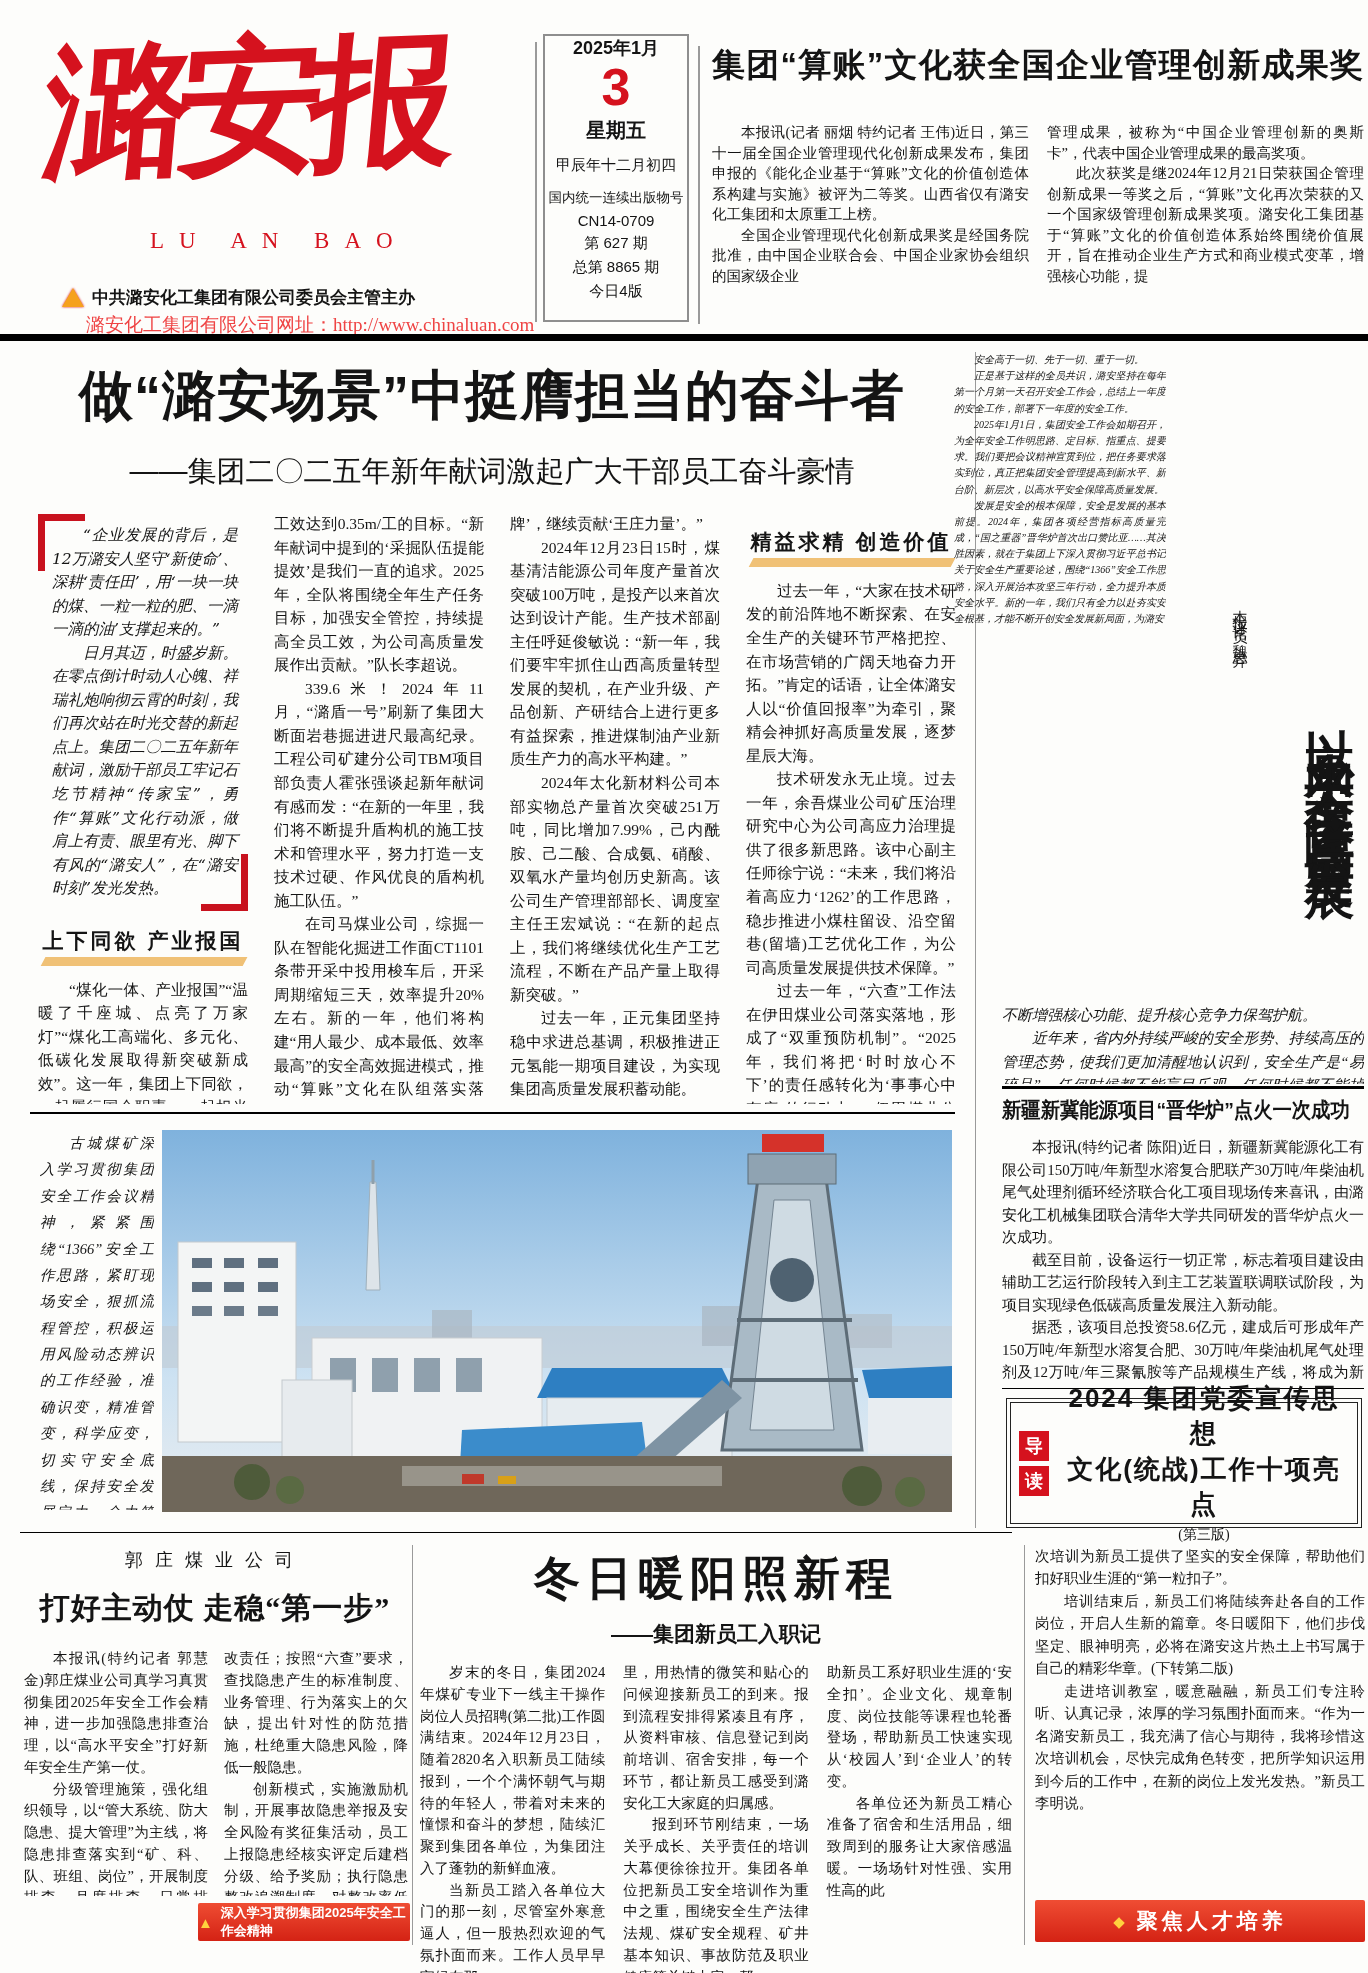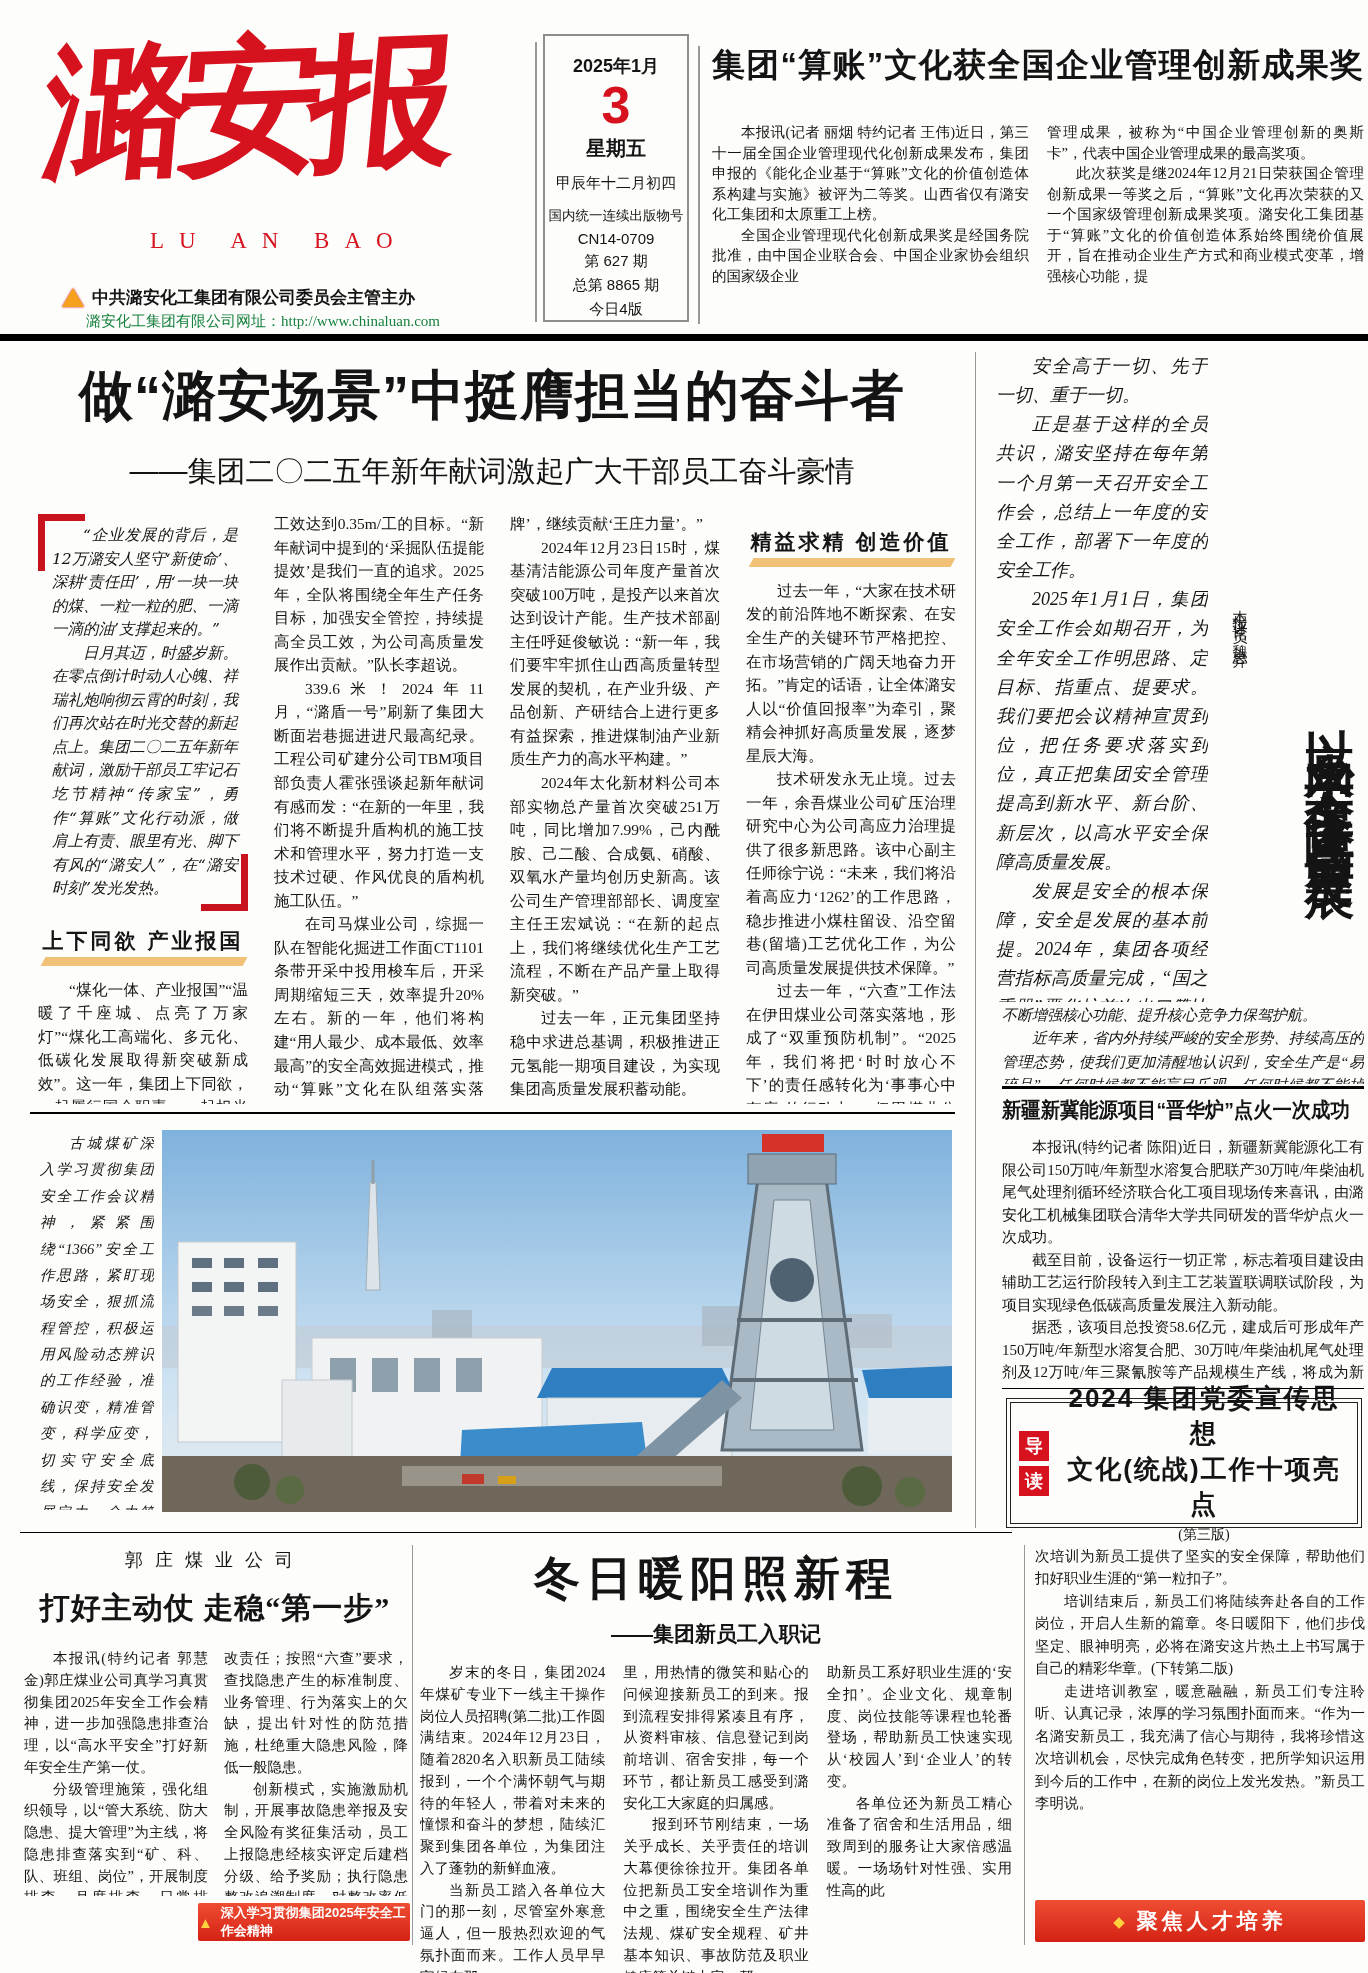--- a/index.html
+++ b/index.html
@@ -13,27 +13,27 @@
   .just{text-align:justify;}
 
   
   .brand{left:46px;top:8px;width:470px;font-size:146px;line-height:1.35;font-weight:bold;
          color:#d5121e;letter-spacing:-14px;transform:skewX(-7deg) rotate(-2deg);}
   .brand-latin{left:150px;top:228px;font-size:23px;letter-spacing:15px;color:#d5121e;}
   .pub-row{left:62px;top:286px;width:400px;display:flex;align-items:center;gap:8px;
            font-weight:bold;font-size:17px;}
   .emblem{width:0;height:0;border-left:11px solid transparent;border-right:11px solid transparent;
           border-bottom:19px solid #f5a11d;filter:drop-shadow(0 0 1px #d5121e);}
-  .website{left:86px;top:312px;font-size:15px;color:#15803d;text-decoration:none;}
+  .website{left:86px;top:312px;font-size:19px;color:#ef4444;text-decoration:none;}
 
   .vline{background:#9a9a9a;width:2px;}
 
   
   .datebox{left:543px;top:34px;width:146px;height:288px;border:2px solid #8e8e8e;
-           text-align:center;padding-top:18px;box-sizing:border-box;}
+           text-align:center;padding-top:0;box-sizing:border-box;}
   .d-ym{font-size:18px;font-weight:bold;}
   .d-day{font-size:52px;font-weight:bold;color:#d5121e;line-height:1.05;}
   .d-week{font-size:20px;font-weight:bold;margin-top:2px;}
   .d-lunar{font-size:15px;margin-top:12px;}
   .d-issn-l{font-size:13.5px;margin-top:14px;}
   .d-small{font-size:15px;margin-top:5px;}
 
   
   .topstory-h{left:712px;top:44px;width:652px;font-size:33px;font-weight:900;letter-spacing:1px;
               line-height:1.25;text-align:justify;text-align-last:justify;}
@@ -62,21 +62,21 @@
                      transform:skewX(-28deg) translateY(-2px);z-index:-1;}
 
   .rule-thin{background:#000;height:2px;}
 
   
   .caption{left:40px;top:1130px;width:114px;height:380px;font-size:14.5px;line-height:1.82;
            font-style:italic;text-align:justify;overflow:hidden;}
   .photo{left:162px;top:1130px;width:790px;height:382px;overflow:hidden;background:#bcd6ea;}
 
   
-  .edit-col{left:996px;top:352px;width:212px;height:650px;font-size:18px;line-height:1.62;
+  .edit-col{left:954px;top:352px;width:212px;height:650px;font-size:10px;line-height:1.62;
             font-style:italic;overflow:hidden;}
   .edit-byline{left:1230px;top:598px;height:270px;writing-mode:vertical-rl;font-size:15px;
                letter-spacing:5px;}
   .edit-title{left:1280px;top:362px;height:810px;width:84px;writing-mode:vertical-rl;
               font-size:50px;font-weight:bold;letter-spacing:12px;text-align:center;}
   .edit-wide{left:1002px;top:1004px;width:362px;height:80px;font-size:15px;line-height:1.55;
              font-style:italic;overflow:hidden;}
 
   
   .xj-h{left:1002px;top:1096px;width:362px;font-size:21px;font-weight:900;white-space:nowrap;

